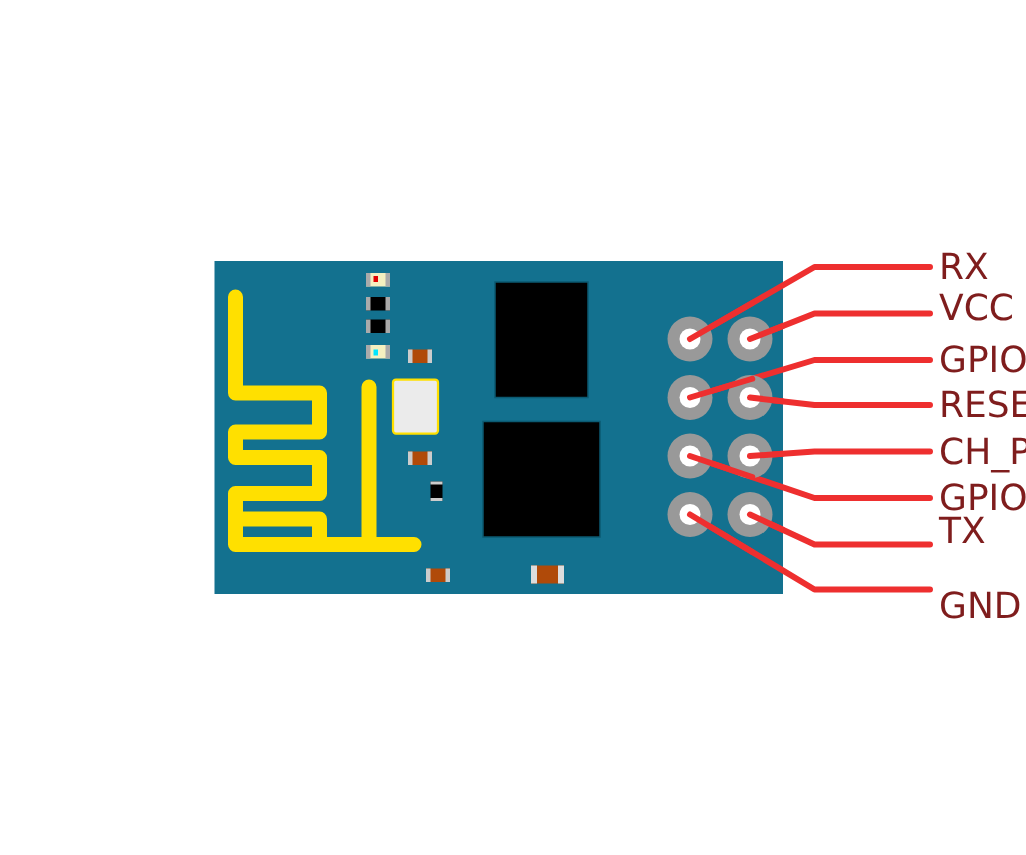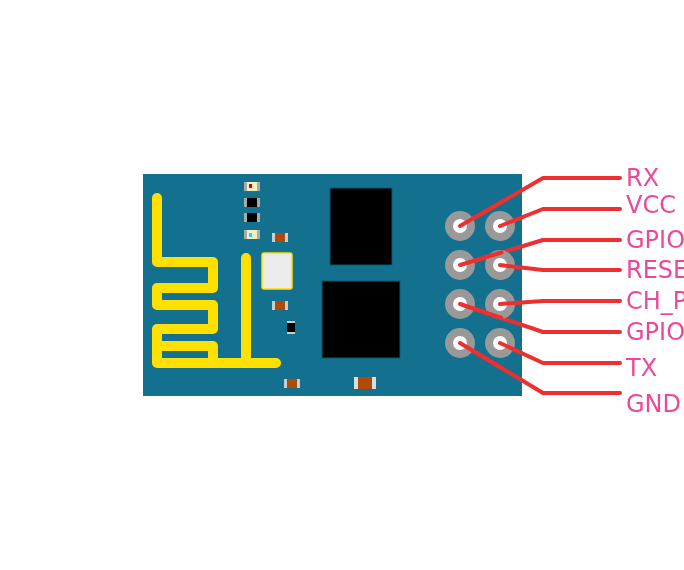--- a/index.html
+++ b/index.html
@@ -4,21 +4,21 @@
   <style>
     html, body { margin: 0; padding: 0; background: #ffffff; }
     body { width: 684px; height: 570px; overflow: hidden; position: relative; }
     #diagram { position: absolute; left: 0; top: 0; width: 684px; height: 570px; }
     .pin-label {
       position: absolute;
       left: 626px;
       font-family: "DejaVu Sans", sans-serif;
       font-size: 24px;
       line-height: 28px;
-      color: #ec4899;
+      color: #7f1d1d;
       white-space: nowrap;
     }
   </style>
 </head>
 <body>
 
 <svg id="diagram" viewBox="0 0 684 570" xmlns="http://www.w3.org/2000/svg">
 
   <rect x="143" y="174" width="379" height="222" fill="#13718f"></rect>
 
@@ -124,14 +124,14 @@
       <line x1="460" y1="343" x2="501.5" y2="368" stroke="#ee2f2f" stroke-width="4" stroke-linecap="round"></line>
     </g>
 </svg>
 
 <div class="pin-label" style="top:164px">RX</div>
 <div class="pin-label" style="top:191px">VCC</div>
 <div class="pin-label" style="top:226px">GPIO0</div>
 <div class="pin-label" style="top:256px">RESET</div>
 <div class="pin-label" style="top:287px">CH_PD</div>
 <div class="pin-label" style="top:318px">GPIO2</div>
-<div class="pin-label" style="top:354px">TX</div>
+<div class="pin-label" style="top:340px">TX</div>
 <div class="pin-label" style="top:390px">GND</div>
 
 </body></html>

